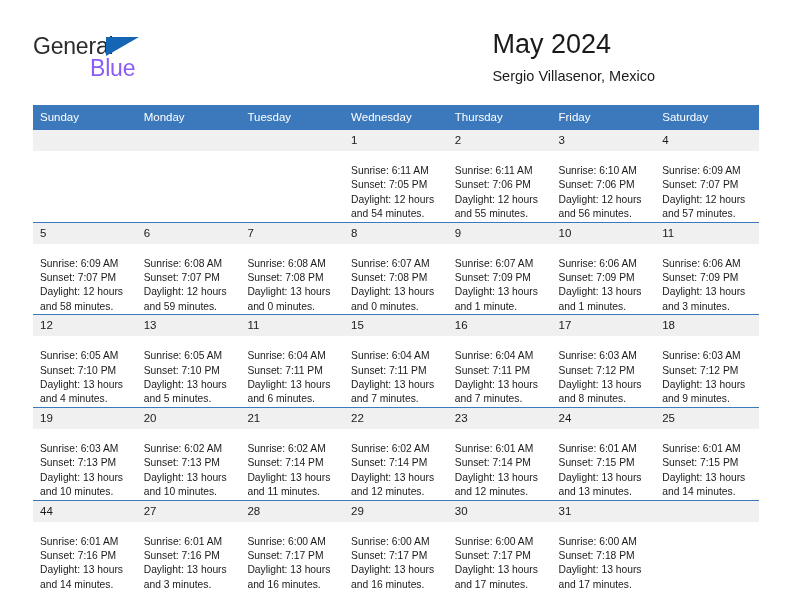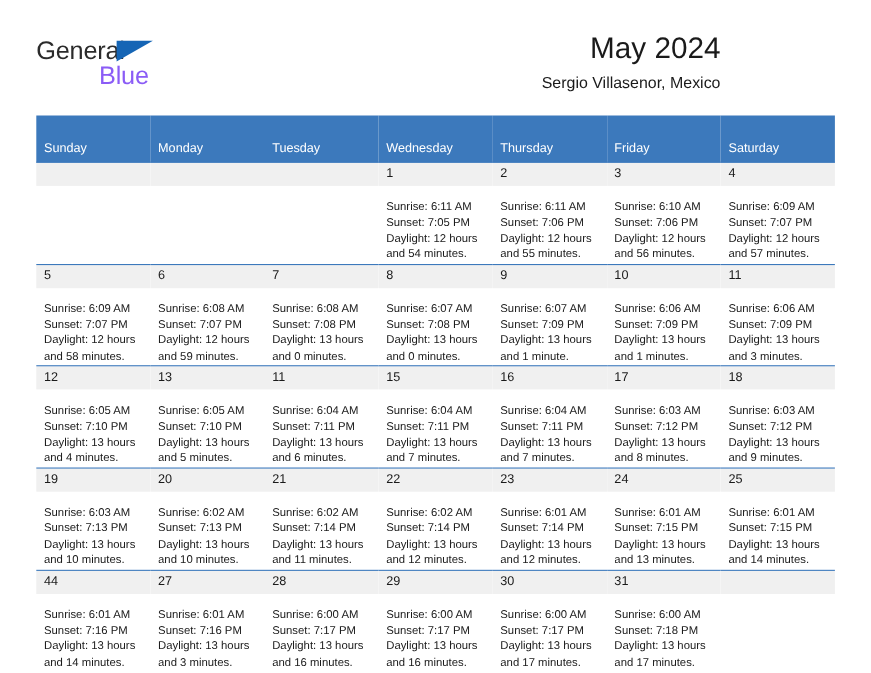--- a/index.html
+++ b/index.html
@@ -60,21 +60,20 @@
     font-size: 23px;
     line-height: 24px;
     color: #8b5cf6;
     letter-spacing: -0.2px;
   }
 
   .title-block {
     position: absolute;
     right: 0;
     top: 0;
-    text-align: right;
   }
   .cal-title {
     font-size: 27px;
     line-height: 33px;
     color: #1a1a1a;
     font-weight: normal;
     white-space: nowrap;
   }
   .cal-subtitle {
     margin-top: 6px;
@@ -92,21 +91,21 @@
     width: 726px;
     border-collapse: collapse;
     table-layout: fixed;
   }
   .calendar th {
     background: #3c79bc;
     color: #ffffff;
     font-size: 11.5px;
     font-weight: normal;
     text-align: left;
-    padding: 24px 0 6px 7px;
+    padding: 6px 0 6px 7px;
     height: 11px;
     border: none;
   }
   .calendar td {
     vertical-align: top;
     padding: 0;
     height: 75px;
     border-top: 1px solid #3c79bc;
     background: #ffffff;
   }

